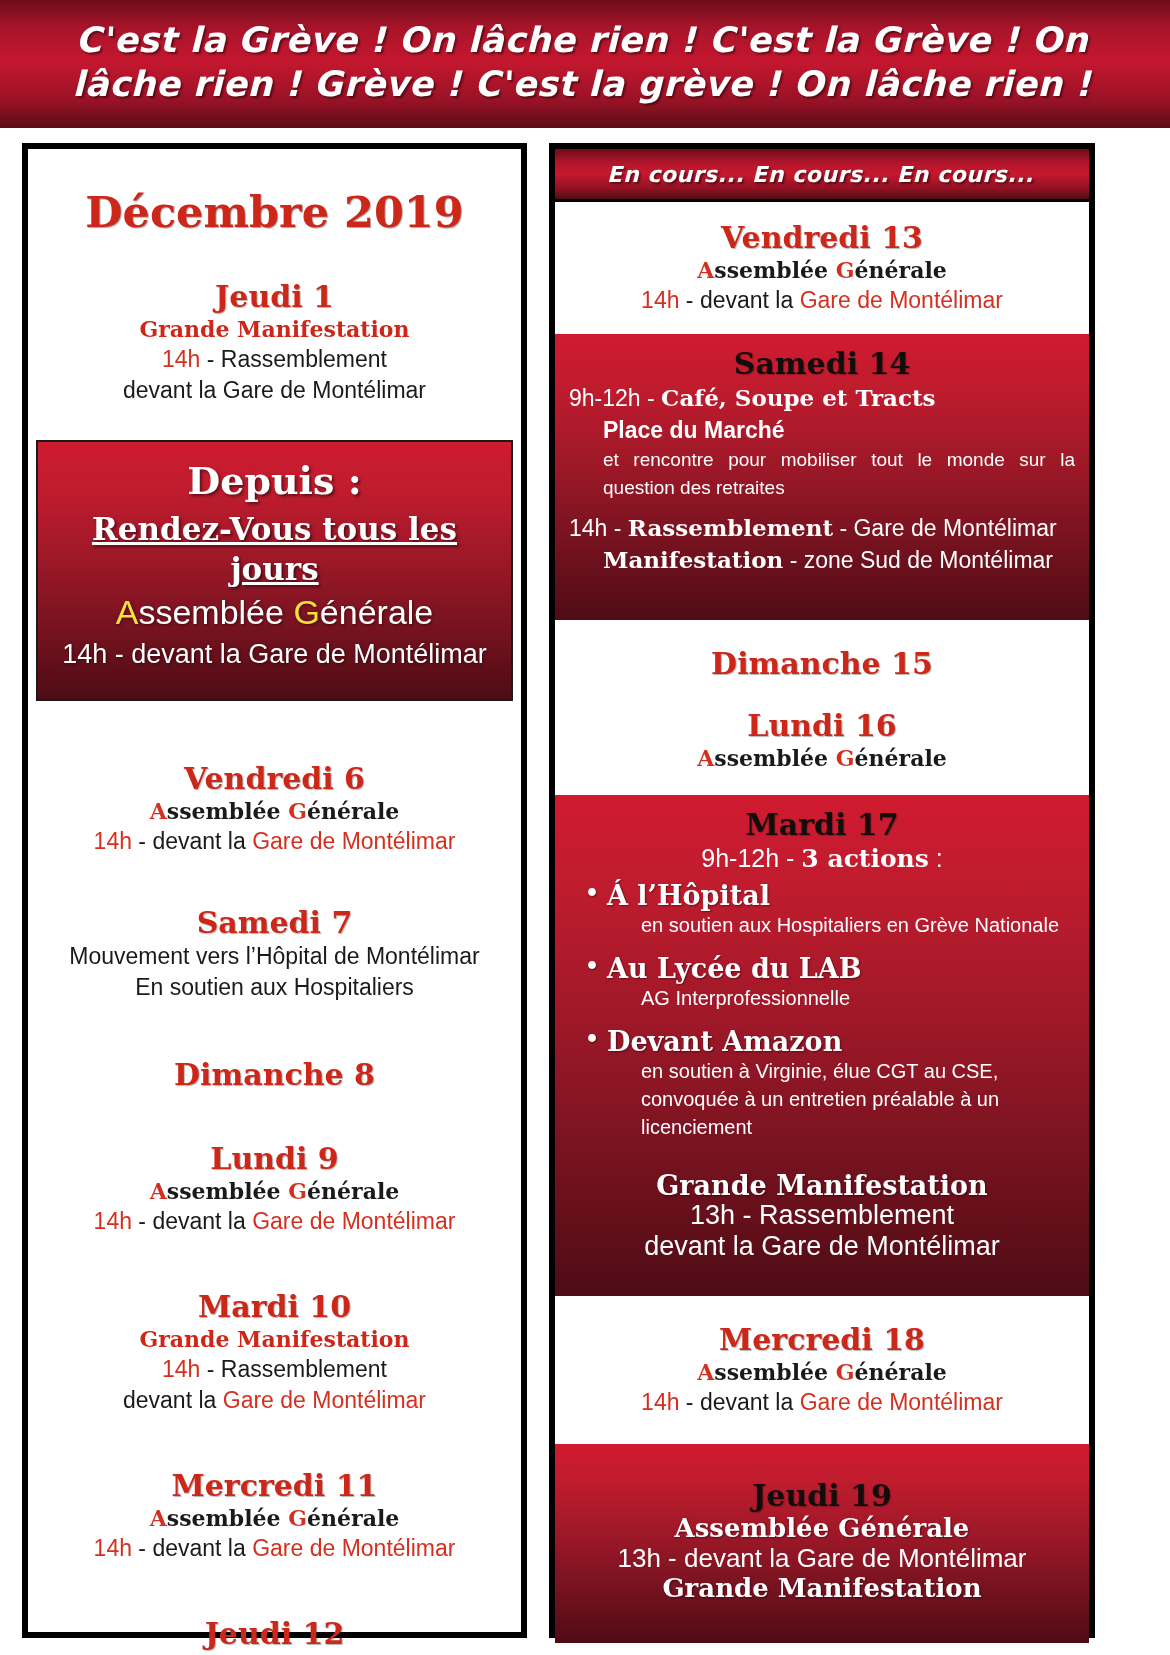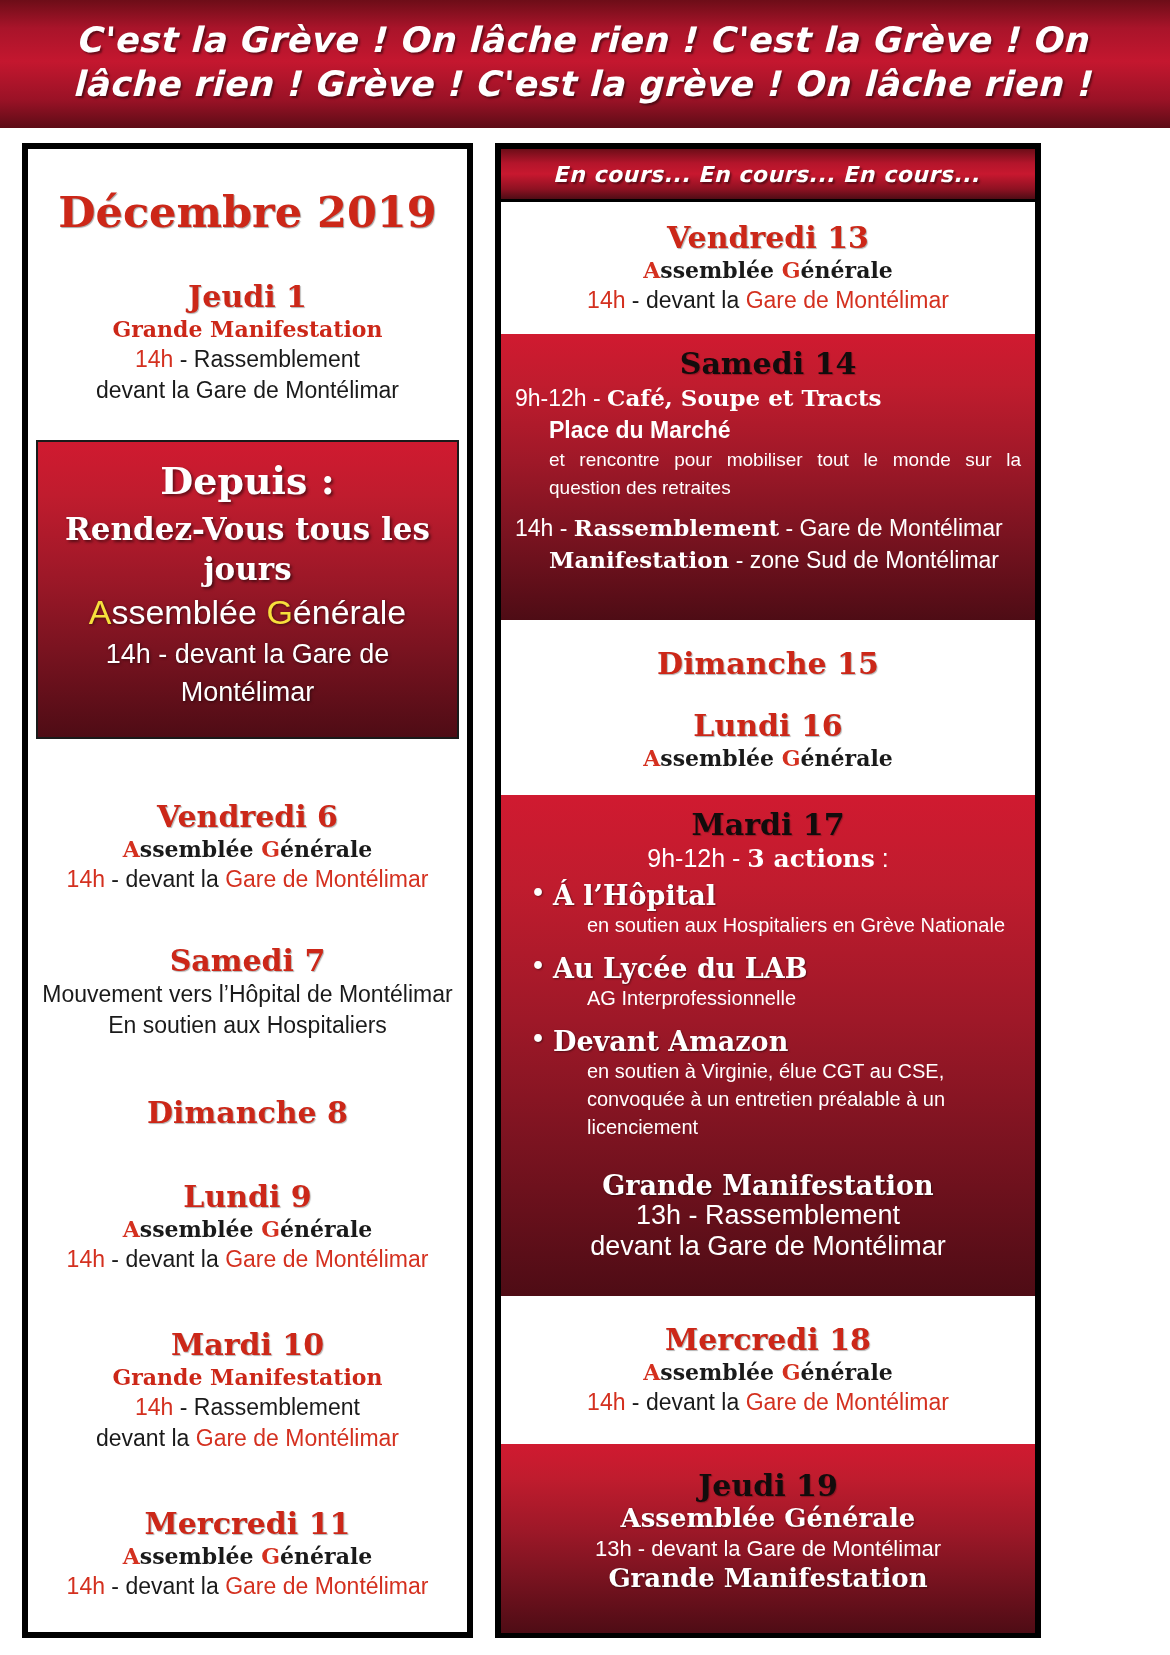--- a/index.html
+++ b/index.html
@@ -52,21 +52,21 @@
     padding: 15px 18px 0 22px;
     box-sizing: border-box;
     width: 1170px;
   }
   .col {
     border: 6px solid #000000;
     background: #ffffff;
     box-sizing: border-box;
   }
   .col-left {
-    width: 451px;
+    width: 505px;
     height: 1495px;
     margin-right: 22px;
   }
   .col-right {
     width: 546px;
     height: 1495px;
   }
 
   
   .red       { color: #d4301f; }
@@ -149,20 +149,21 @@
     margin-bottom: 6px;
   }
   .depuis-rdv {
     font-family: "DejaVu Serif", serif;
     font-weight: bold;
     font-size: 31px;
     color: #ffffff;
     text-align: center;
     text-shadow: 2px 2px 3px rgba(0,0,0,0.5);
     line-height: 40px;
+    text-decoration: underline;
   }
   .depuis-ag {
     font-family: "Liberation Sans", sans-serif;
     font-size: 34px;
     color: #ffffff;
     text-align: center;
     text-shadow: 1px 1px 3px rgba(0,0,0,0.5);
     line-height: 46px;
   }
   .depuis-time {
@@ -397,21 +398,21 @@
       <div class="detail-line on-red" style="font-size:27px">devant la Gare de Montélimar</div>
       <div style="height:16px"></div>
     </div>
 
     <div class="white-section" style="padding-top:26px;padding-bottom:26px">
       <div class="day-name">Mercredi 18</div>
       <div class="sub-serif"><span class="red">A</span><span>ssemblée </span><span class="red">G</span><span>énérale</span></div>
       <div class="detail-line"><span class="red">14h</span><span class="black"> - devant la </span><span class="red">Gare de Montélimar</span></div>
     </div>
 
-    <div class="red-panel red-section" style="padding-top:24px;padding-bottom:40px">
+    <div class="red-panel red-section" style="padding-top:34px;padding-bottom:40px">
       <div class="day-name black-day">Jeudi 19</div>
       <div class="sub-serif all-white" style="font-size:26px">Assemblée Générale</div>
-      <div class="detail-line on-red" style="font-size:22px">13h - devant la Gare de Montélimar</div>
+      <div class="detail-line on-red" style="font-size:26px">13h - devant la Gare de Montélimar</div>
       <div class="sub-serif all-white" style="font-size:26px">Grande Manifestation</div>
     </div>
 
   </div>
 </div>
 
 </body></html>

